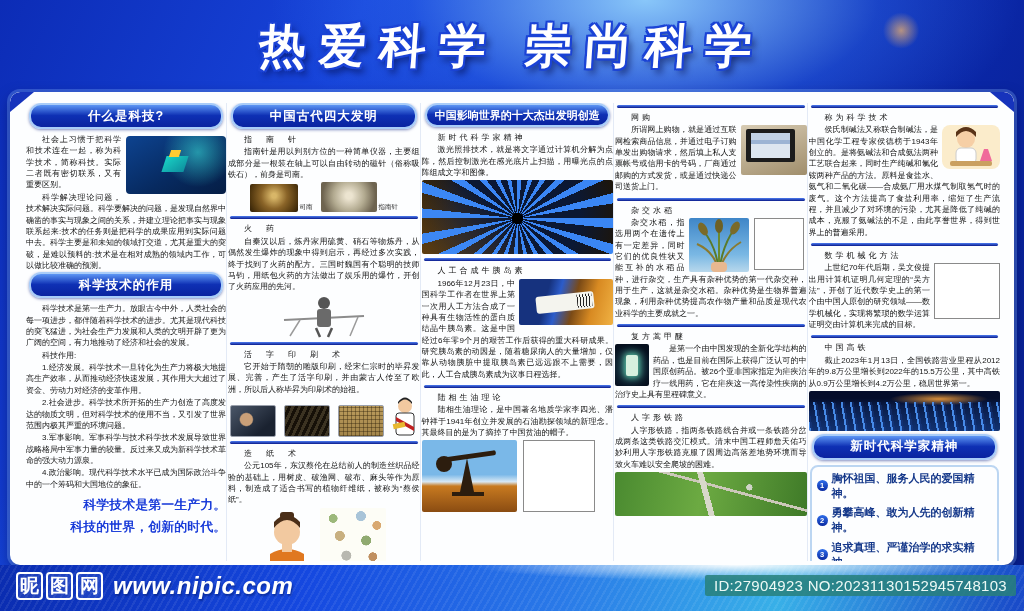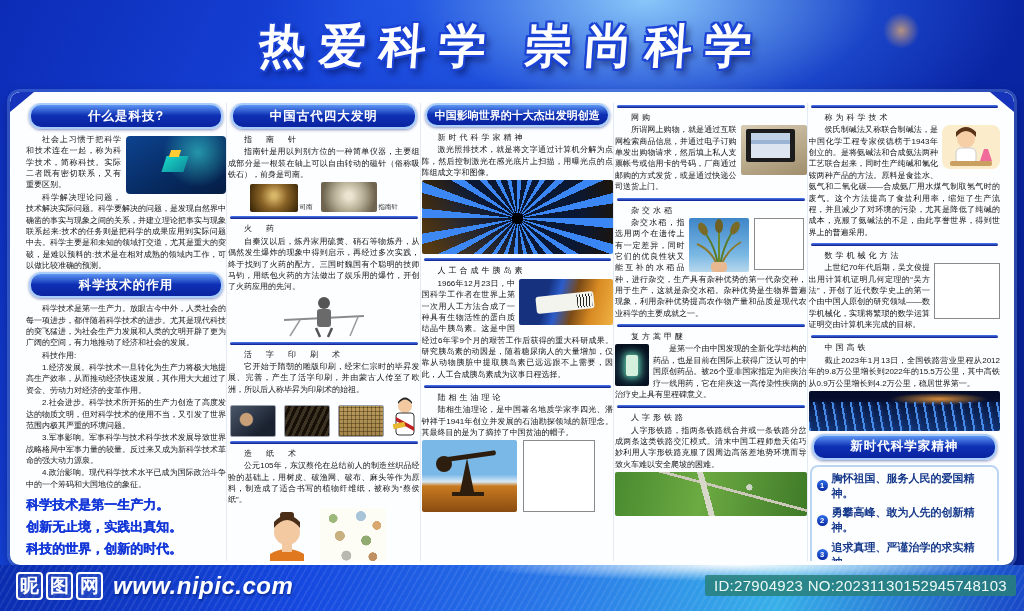--- a/index.html
+++ b/index.html
@@ -86,21 +86,21 @@
     radial-gradient(circle 5px at 70% 35%, #cfd4c8 0 60%, transparent 65%),
     linear-gradient(100deg,#4a8a30,#6caa42 45%,#3f7a28);}
   .chemist{float:right;width:58px;height:44px;margin:1px 0 1px 4px;border-radius:8px;background:#fbeccb;}
   .mathbox{float:right;width:64px;height:54px;margin:1px 0 1px 4px;}
   .hsr{width:100%;height:40px;margin:2px 0 3px;background:
     radial-gradient(ellipse 70px 9px at 68% 20%, rgba(255,165,60,.85), transparent 70%),
     linear-gradient(180deg,#050d2a 0 18%,#0a1d4a 40%,#113272);}
   .hsr i{position:absolute;left:0;bottom:0;width:100%;height:72%;
     background:repeating-linear-gradient(80deg, rgba(80,155,255,.85) 0 2px, rgba(30,70,160,.25) 2px 4px, transparent 4px 9px);}
   
-  .slogan{margin-top:4px;text-align:left;font-weight:bold;font-size:13px;color:#1437d8;line-height:1.7;text-shadow:.4px 0 0 #1437d8;}
+  .slogan{margin-top:4px;text-align:right;font-weight:normal;font-size:13px;color:#1437d8;line-height:1.7;text-shadow:.4px 0 0 #1437d8;}
   .iconsrow{display:flex;justify-content:space-between;padding:3px 8px 0;}
   
   .spirit-box{border:2px solid #bcd6f2;border-radius:8px;background:#fdfeff;padding:4px 5px 2px;margin:0 1px;}
   .sp-item{display:flex;align-items:center;gap:4px;margin:0 0 4.5px;}
   .sp-num{flex:0 0 auto;width:11px;height:11px;border-radius:50%;background:linear-gradient(180deg,#2f6eea,#0a2aa2);
     color:#fff;font-size:7.5px;font-weight:bold;text-align:center;line-height:11px;}
   .sp-text{font-size:11px;color:#15388a;font-weight:bold;}
   
   .footer{position:absolute;left:0;right:0;bottom:0;height:46px;overflow:hidden;background:
     radial-gradient(ellipse 430px 26px at 72% 0%, rgba(255,255,255,.95), transparent 62%),
@@ -136,21 +136,20 @@
         </div>
         <div class="hbar">科学技术的作用</div>
         <p>科学技术是第一生产力。放眼古今中外，人类社会的每一项进步，都伴随着科学技术的进步。尤其是现代科技的突飞猛进，为社会生产力发展和人类的文明开辟了更为广阔的空间，有力地推动了经济和社会的发展。</p>
         <p>科技作用:</p>
         <p>1.经济发展。科学技术一旦转化为生产力将极大地提高生产效率，从而推动经济快速发展，其作用大大超过了资金、劳动力对经济的变革作用。</p>
         <p>2.社会进步。科学技术所开拓的生产力创造了高度发达的物质文明，但对科学技术的使用不当，又引发了世界范围内极其严重的环境问题。</p>
         <p>3.军事影响。军事科学与技术科学技术发展导致世界战略格局中军事力量的较量。反过来又成为新科学技术革命的强大动力源泉。</p>
         <p>4.政治影响。现代科学技术水平已成为国际政治斗争中的一个筹码和大国地位的象征。</p>
         <div class="slogan">
           <div>科学技术是第一生产力。</div>
-          <div>创新无止境，实践出真知。</div>
           <div>科技的世界，创新的时代。</div>
         </div>
         <div class="iconsrow">
           
           
           
           
           
           
         </div>

